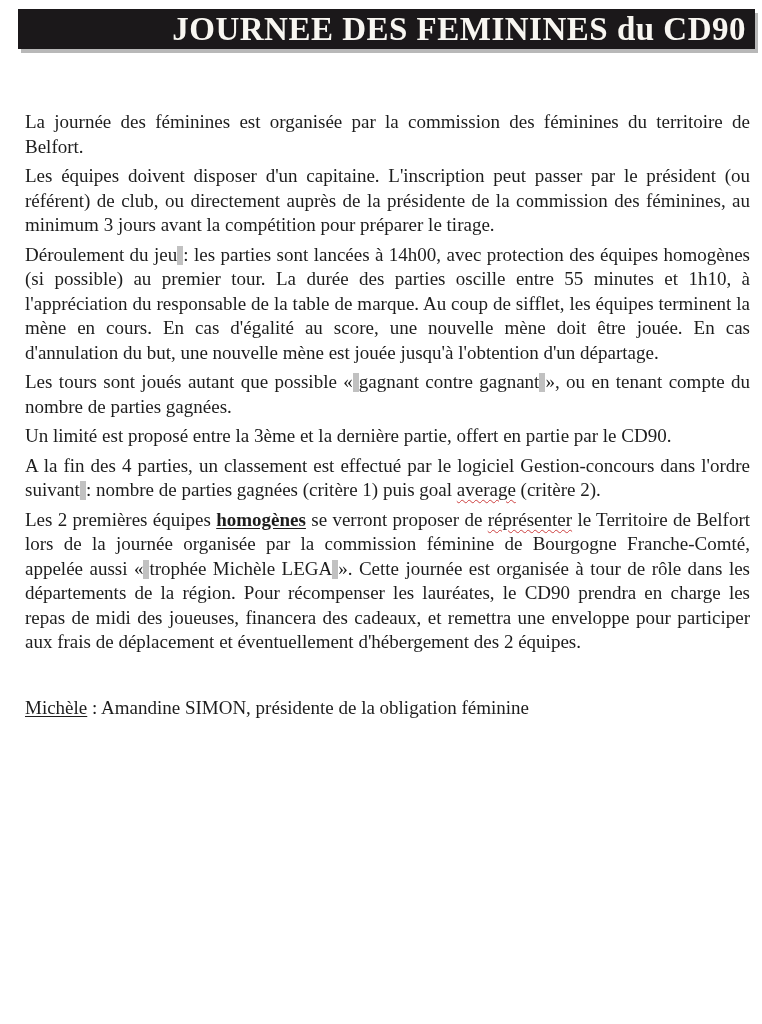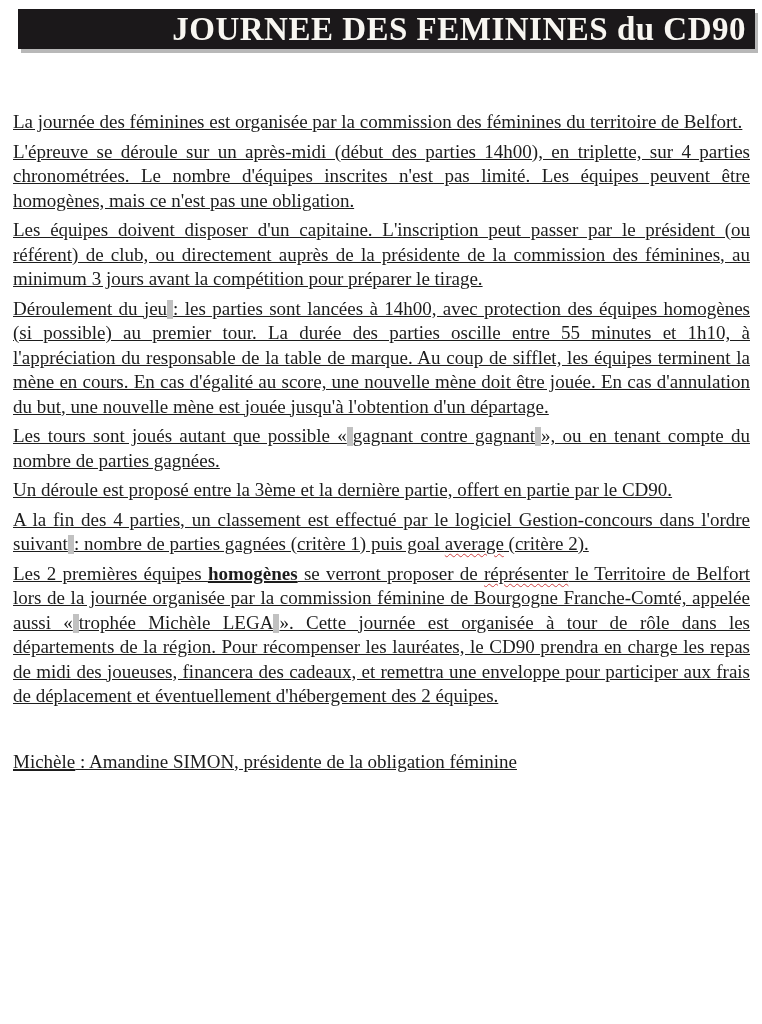--- a/index.html
+++ b/index.html
@@ -35,23 +35,22 @@
   }
   .doc {
     position: absolute;
     top: 110px;
     left: 13px;
     width: 737px;
     font-size: 19px;
     line-height: 24.5px;
   }
   .doc p {
-    margin: 0 0 5px 0;
+    margin: 0 0 5px 12px;
     text-align: justify;
-    text-decoration: underline;
   }
   .doc p.referent {
     margin-top: 41px;
     text-align: left;
   }
   .hl-mark {
     display: inline-block;
     width: 6px;
     height: 19px;
     background: var(--hl, #c1c1c1);
@@ -84,23 +83,22 @@
 </style>
 </head>
 <body>
 
 <div class="page">
   <div class="title-bar">
     <span>JOURNEE DES FEMININES du CD90</span>
   </div>
   <div class="doc">
       <p><span class="run">La journée des féminines est organisée par la commission des féminines du territoire de Belfort.</span></p>
-      <p><span class="run">L'épreuve se déroule sur un après-midi (début des parties 14h00), en triplette, sur 4 parties chronométrées. Le nombre d'équipes inscrites n'est pas limité. Les équipes peuvent être homogènes, mais ce n'est pas une obligation.</span></p>
       <p><span class="run">Les équipes doivent disposer d'un capitaine. L'inscription peut passer par le président (ou référent) de club, ou directement auprès de la présidente de la commission des féminines, au minimum 3 jours avant la compétition pour préparer le tirage.</span></p>
       <p><span class="run">Déroulement du jeu</span><span class="hl-mark">&nbsp;</span><span class="run">: les parties sont lancées à 14h00, avec protection des équipes homogènes (si possible) au premier tour. La durée des parties oscille entre 55 minutes et 1h10, à l'appréciation du responsable de la table de marque. Au coup de sifflet, les équipes terminent la mène en cours. En cas d'égalité au score, une nouvelle mène doit être jouée. En cas d'annulation du but, une nouvelle mène est jouée jusqu'à l'obtention d'un départage.</span></p>
       <p><span class="run">Les tours sont joués autant que possible «</span><span class="hl-mark">&nbsp;</span><span class="run">gagnant contre gagnant</span><span class="hl-mark">&nbsp;</span><span class="run">», ou en tenant compte du nombre de parties gagnées.</span></p>
-      <p><span class="run">Un déroule est proposé entre la 3ème et la dernière partie, offert en partie par le CD90.</span></p>
+      <p><span class="run">Un limité est proposé entre la 3ème et la dernière partie, offert en partie par le CD90.</span></p>
       <p><span class="run">A la fin des 4 parties, un classement est effectué par le logiciel Gestion-concours dans l'ordre suivant</span><span class="hl-mark">&nbsp;</span><span class="run">: nombre de parties gagnées (critère 1) puis goal </span><span class="misspelled">average</span><span class="run"> (critère 2).</span></p>
       <p><span class="run">Les 2 premières équipes </span><span class="bold-underline">homogènes</span><span class="run"> se verront proposer de </span><span class="misspelled">réprésenter</span><span class="run"> le Territoire de Belfort lors de la journée organisée par la commission féminine de Bourgogne Franche-Comté, appelée aussi «</span><span class="hl-mark">&nbsp;</span><span class="run">trophée Michèle LEGA</span><span class="hl-mark">&nbsp;</span><span class="run">». Cette journée est organisée à tour de rôle dans les départements de la région. Pour récompenser les lauréates, le CD90 prendra en charge les repas de midi des joueuses, financera des cadeaux, et remettra une enveloppe pour participer aux frais de déplacement et éventuellement d'hébergement des 2 équipes.</span></p>
       <p class="referent"><span class="underlined">Michèle</span><span class="run"> : Amandine SIMON, présidente de la obligation féminine</span></p>
     </div>
   <div class="footer-note">Mise à jour le 01/01/2026</div>
 </div>
 
 </body></html>

